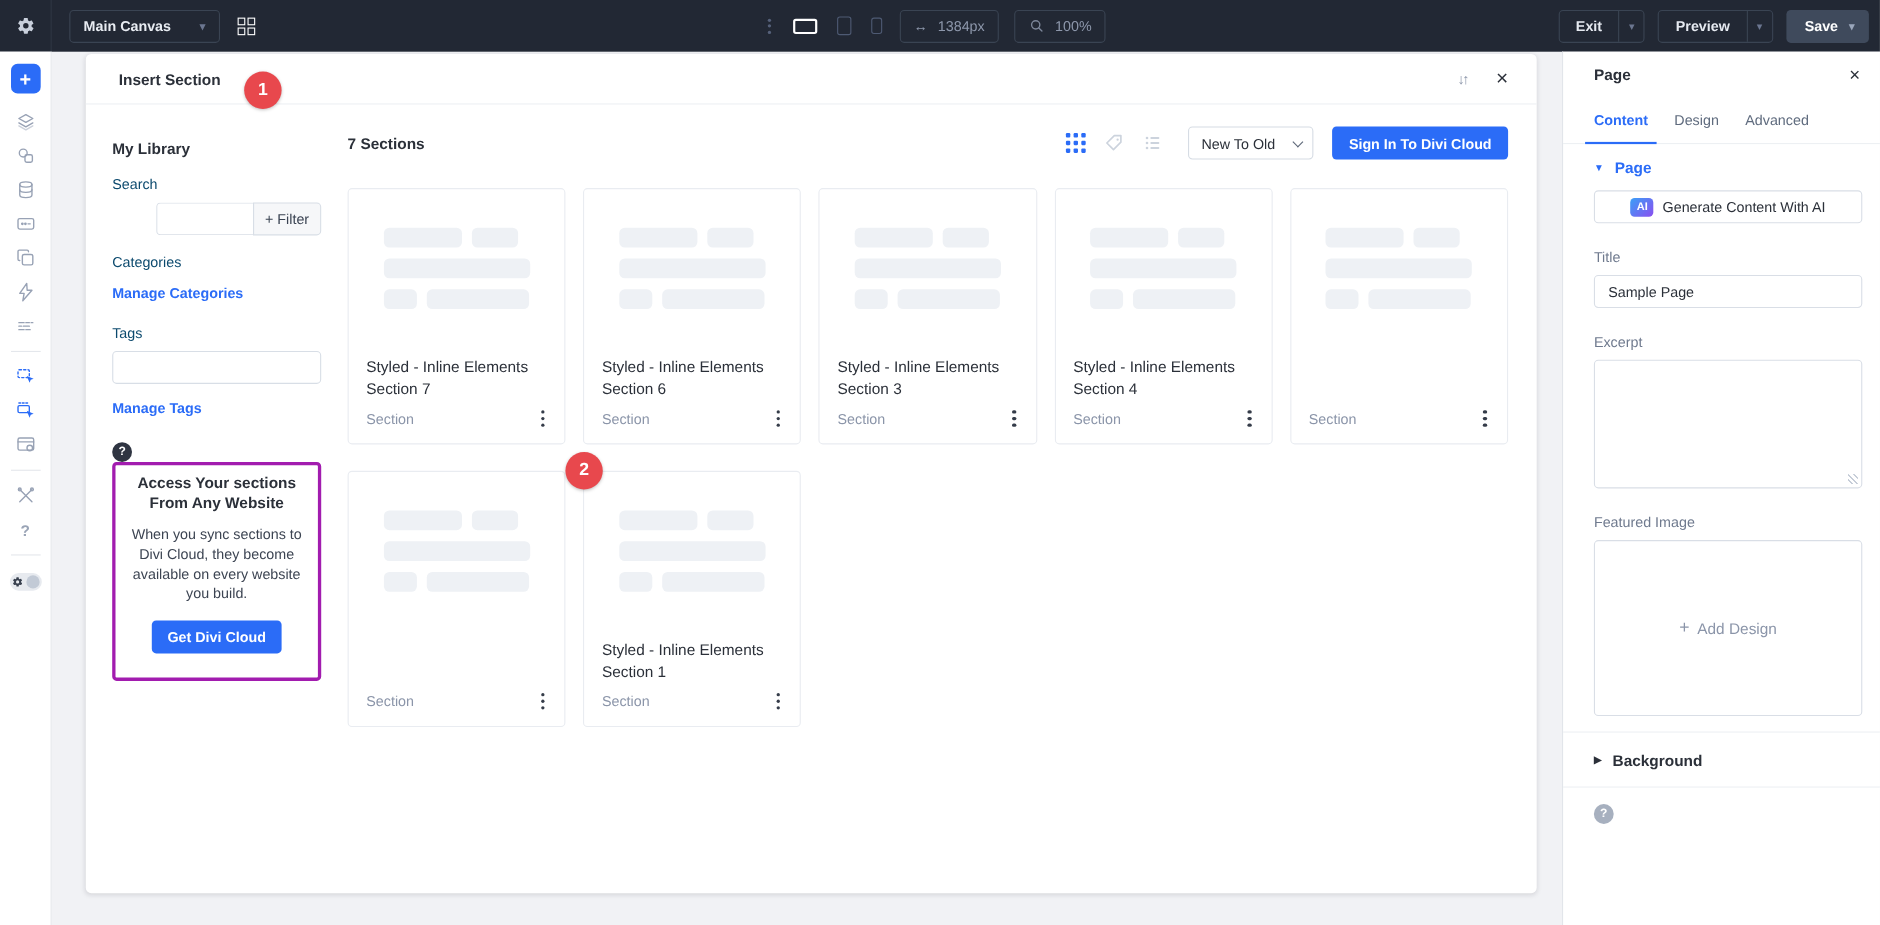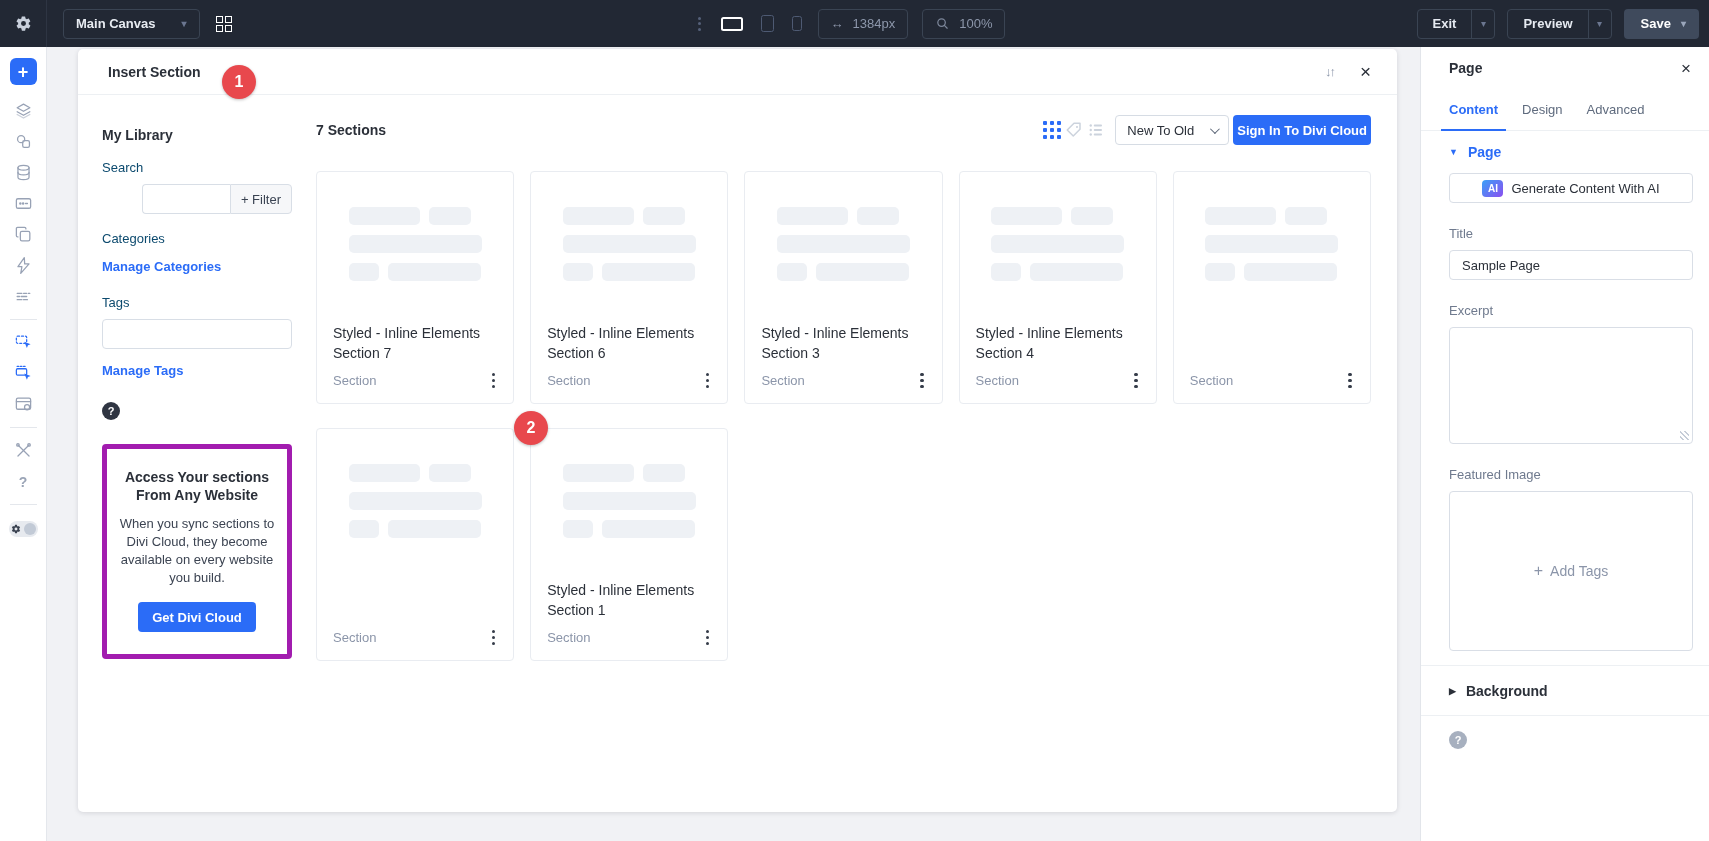--- a/index.html
+++ b/index.html
@@ -60,36 +60,36 @@
   
   .lib { width:190px; flex:none; margin:32px 0 0 24px; }
   .lib-title { font-size:14px; font-weight:700; color:#2b3039; }
   .lib-label { color:#0c4a6e; margin:17px 0 9px; }
   .search-row { display:flex; height:30px;margin-left:40px; }
   .search-row input { flex:1; min-width:0; border:1px solid #d8dee6; border-right:none; border-radius:4px 0 0 4px; padding:0 8px; font-size:13px; }
   .filter-btn { border:1px solid #d8dee6; background:#f6f7f9; border-radius:0 4px 4px 0; font-size:13px; color:#3a4352; padding:0 10px; }
   .lib-link { display:inline-block; background:none; border:none; padding:0; color:#2b6cf7; font-size:13px; font-weight:600; margin-top:14px; }
   .tags-input { width:100%; height:30px; border:1px solid #d8dee6; border-radius:4px; padding:0 8px; font-size:13px; }
   .help-dark { margin-top:24px; width:18px; height:18px; border-radius:50%; border:none; background:#2f3542; color:#fff; font-size:11px; font-weight:700; display:flex; align-items:center; justify-content:center; }
-  .promo { margin-top:24px; border:5px solid #a21caf; border-radius:4px; padding:19px 12px 22px; text-align:center; }
+  .promo { border:3px solid #a21caf; border-radius:4px; padding:7px 12px 22px; text-align:center; }
   .promo h3 { font-size:14px; font-weight:700; color:#2b3039; line-height:1.3; margin-bottom:11px; }
   .promo p { font-size:13px; color:#3c4452; line-height:1.38; margin-bottom:15px; }
   .promo-btn { background:#2b6cf7; border:none; border-radius:4px; color:#fff; font-size:13px; font-weight:700; height:30px; padding:0 14px; }
 
   
   .content { flex:1; margin:20px 26px 0 24px; }
   .c-toolbar { display:flex; align-items:center; height:30px; margin-bottom:26px; }
   .count { font-size:14px; font-weight:700; color:#2b3039; }
-  .c-right { margin-left:auto; display:flex; align-items:center; }
+  .c-right { margin-left:auto; display:flex; align-items:center; gap:13px; }
   .view-btn { background:none; border:none; display:flex; padding:2px; }
   .dots9 { display:grid; grid-template-columns:repeat(3,4px); grid-gap:3px; }
   .dots9 i { width:4px; height:4px; border-radius:1px; background:#2b6cf7; }
   .sortsel { height:30px; min-width:98px; border:1px solid #d6dce4; border-radius:4px; background:#fff; display:flex; align-items:center; gap:16px; padding:0 11px; font-size:13px; color:#2b3039; margin-left:8px; }
   .caret { width:7px; height:7px; border-right:1.5px solid #5d6778; border-bottom:1.5px solid #5d6778; transform:rotate(45deg) translateY(-2px); }
-  .signin-btn { height:30px; background:#2b6cf7; border:none; border-radius:4px; color:#fff; font-size:13px; font-weight:600; padding:0 4px; margin-left:4px; }
+  .signin-btn { height:30px; background:#2b6cf7; border:none; border-radius:4px; color:#fff; font-size:13px; font-weight:600; padding:0 15px; margin-left:4px; }
 
   .grid { position:relative; display:grid; grid-template-columns:repeat(5,1fr); gap:24px 16px; }
   .card { height:233px; background:#fff; border:1px solid #e9ecf1; border-radius:4px; position:relative; cursor:pointer; }
   .sk { width:133px; margin:35px auto 0; }
   .sk-row { display:flex; gap:9px; margin-bottom:10px; }
   .sk-bar { height:18px; border-radius:5px; background:#eef1f5; }
   .card-info { position:absolute; left:16px; right:12px; bottom:11px; }
   .card-title { font-size:14px; color:#2b3039; line-height:1.4; padding-right:4px; }
   .card-meta { display:flex; align-items:center; margin-top:5px;gap:40px; }
   .card-type { font-size:13px; color:#8b95a9; }
@@ -577,21 +577,21 @@
     <div class="fld-label">Title</div>
     <input type="text" class="txt-input" value="Sample Page" style="">
     <div class="fld-label">Excerpt</div>
     <div class="ta-wrap">
       <textarea style=""></textarea>
       <span class="grip"></span>
     </div>
     <div class="fld-label">Featured Image</div>
     <button class="img-box">
       <span class="plus">+</span>
-      <span>Add Tags</span>
+      <span>Add Design</span>
     </button>
     <div class="p-div"></div>
     <button class="bg-row">
       <span class="tri">▶</span>
       <span>Background</span>
     </button>
     <div class="p-div" style="margin-top:0;"></div>
     <button class="help-gray">?</button>
   </div>
 </div>

